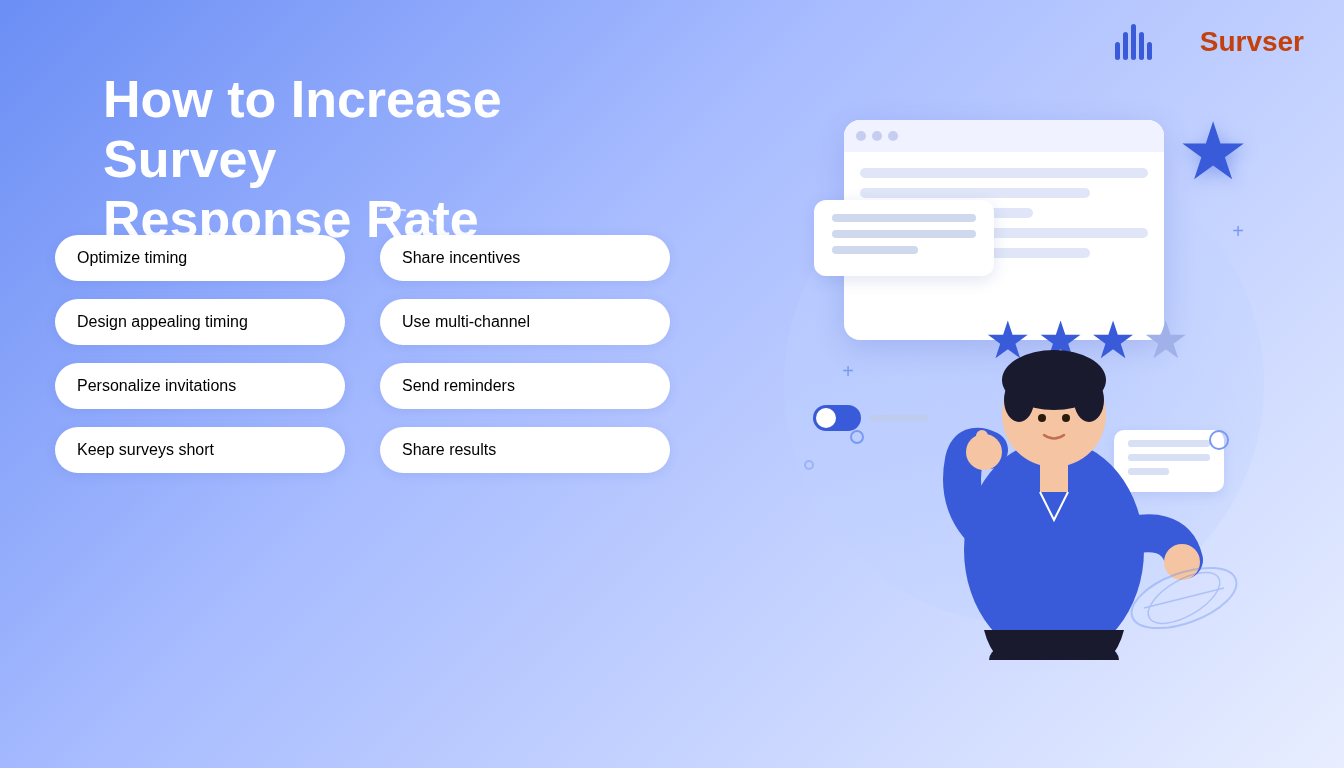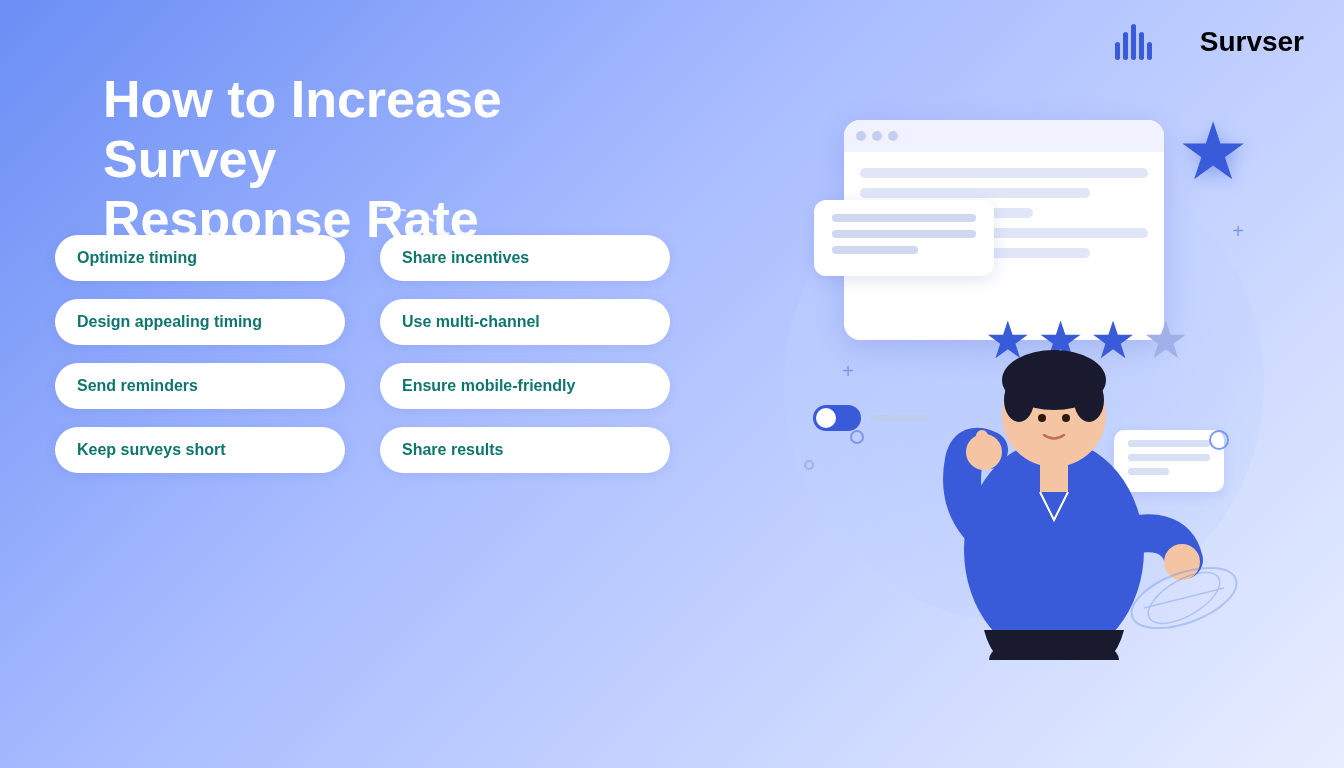--- a/index.html
+++ b/index.html
@@ -28,21 +28,21 @@
       height: 36px;
     }
     .logo-bar {
       width: 5px;
       background: #3a5bd9;
       border-radius: 3px;
     }
     .logo-text {
       font-size: 28px;
       font-weight: 800;
-      color: #000000;
+      color: #c2410c;
       margin-left: 38px;
     }
 
     
     .main-title {
       position: absolute;
       top: 70px;
       left: 55px;
       color: white;
       font-size: 52px;
@@ -67,22 +67,22 @@
       display: grid;
       grid-template-columns: 290px 290px;
       gap: 18px 35px;
     }
 
     .pill {
       background: white;
       border-radius: 50px;
       padding: 14px 22px;
       font-size: 16px;
-      font-weight: 700;
-      color: #0f766e;
+      font-weight: 400;
+      color: #000000;
       display: flex;
       align-items: center;
       white-space: nowrap;
       box-shadow: 0 2px 12px rgba(60, 80, 200, 0.12);
     }
 
     
     .bg-circle {
       position: absolute;
       right: 80px;
@@ -275,22 +275,22 @@
 <svg class="arrow-svg" width="120" height="80" viewBox="0 0 120 80">
   <path d="M10,10 Q60,5 80,40 Q90,60 70,70" fill="none" stroke="rgba(255,255,255,0.7)" stroke-width="2" stroke-dasharray="6,4"></path>
   <polygon points="65,75 75,65 78,78" fill="rgba(255,255,255,0.7)"></polygon>
 </svg>
 
 <div class="pills-container" id="pills-grid">
 <div class="pill">Optimize timing</div>
     <div class="pill">Share incentives</div>
     <div class="pill">Design appealing timing</div>
     <div class="pill">Use multi-channel</div>
+    <div class="pill">Personalize invitations</div>
     <div class="pill">Send reminders</div>
-    <div class="pill">Ensure mobile-friendly</div>
     <div class="pill">Keep surveys short</div>
     <div class="pill">Share results</div>
   </div>
 
 <div class="bg-circle"></div>
 
 <div class="browser-window">
   <div class="browser-bar">
     <div class="browser-dot"></div>
     <div class="browser-dot"></div>

